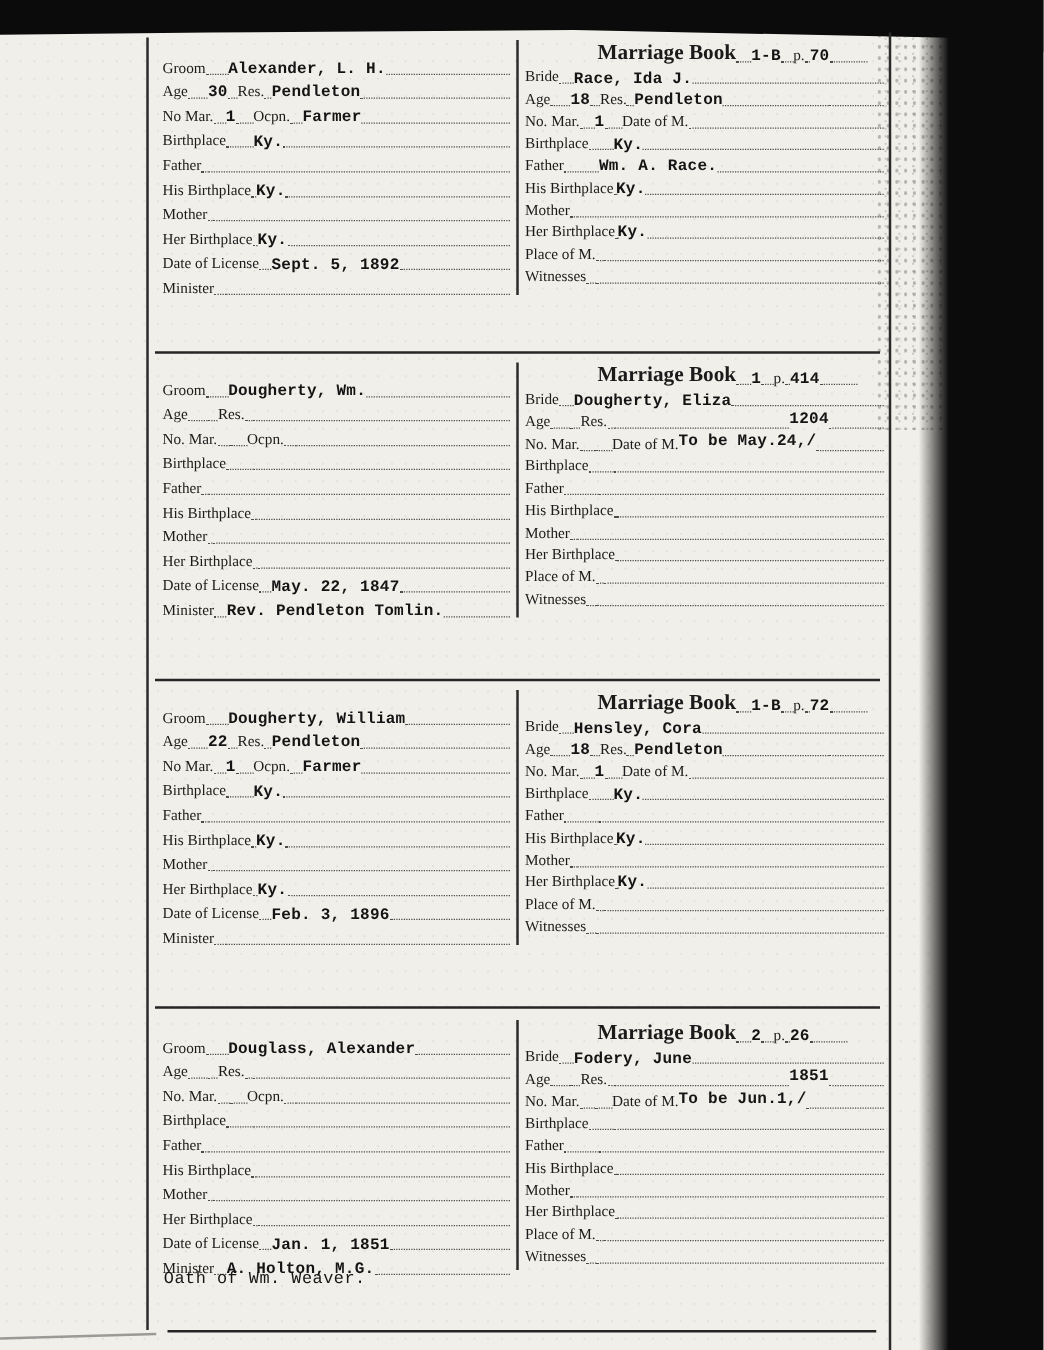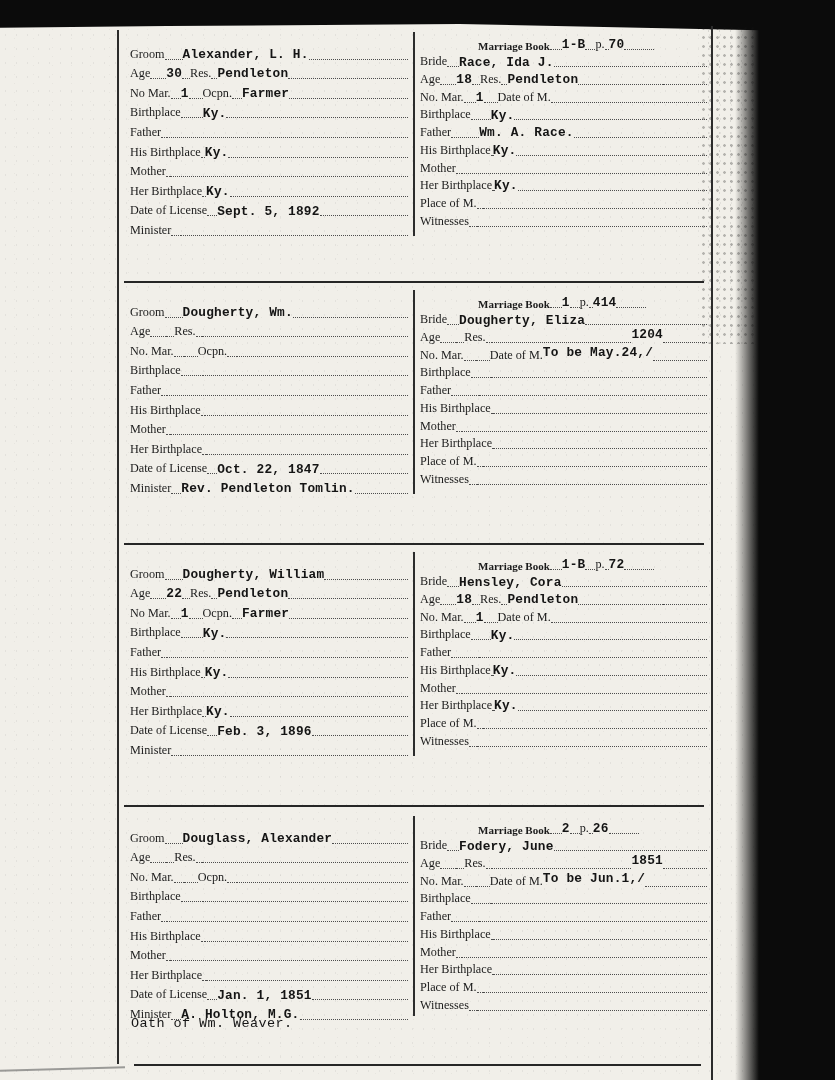--- a/index.html
+++ b/index.html
@@ -27,21 +27,21 @@
     transform:rotate(-1.6deg);opacity:.65;}
   .record{position:absolute;left:0;width:671px;}
   .col{position:absolute;top:0;}
   .col.left{left:130px;width:278px;padding-top:8px;}
   .col.right{left:420px;width:287px;}
   .divider{position:absolute;left:413px;top:-4px;bottom:2px;width:1.6px;background:#2c2c2c;}
   .row{display:flex;flex-wrap:nowrap;align-items:flex-end;overflow:visible;}
   .col.left .row{height:19.6px;}
   .col.right .row{height:17.7px;}
   .lbl{font-size:12.2px;color:#1b1b1b;white-space:pre;margin-bottom:2px;}
-  .lbl.bold{font-weight:700;font-size:11px;}
+  .lbl.bold{font-weight:700;font-size:17px;}
   .val{font-family:"Liberation Mono", monospace;font-weight:700;font-size:12.8px;
     color:#141414;letter-spacing:0.2px;white-space:pre;margin-bottom:2px;line-height:1;}
   .val.raised{margin-bottom:5px;}
   .dots{border-bottom:1.7px dotted #4d4d4d;height:2px;margin-bottom:4px;flex:0 0 auto;}
   .fill{flex:1 1 auto;}
   .sp{flex:0 0 auto;}
   .w2{width:2px}.w4{width:4px}.w6{width:6px}.w8{width:8px}.w10{width:10px}
   .w12{width:12px}.w14{width:14px}.w16{width:16px}.w18{width:18px}.w20{width:20px}
   .w22{width:22px}.w28{width:28px}.w30{width:30px}.w44{width:44px}.w58{width:58px}
   .footnote{position:absolute;left:131px;top:1016px;font-family:"Liberation Mono",monospace;
@@ -272,21 +272,21 @@
         </div>
       <div class="row">
           <span class="lbl">Her Birthplace</span>
           <span class="dots w4"></span>
           <span class="val"></span>
           <span class="dots fill"></span>
         </div>
       <div class="row">
           <span class="lbl">Date of License</span>
           <span class="dots w10"></span>
-          <span class="val">Oct. 22, 1847</span>
+          <span class="val">May. 22, 1847</span>
           <span class="dots fill"></span>
         </div>
       <div class="row">
           <span class="lbl">Minister</span>
           <span class="dots w10"></span>
           <span class="val">Rev. Pendleton Tomlin.</span>
           <span class="dots fill"></span>
         </div>
     </div>
     <div class="col right">

